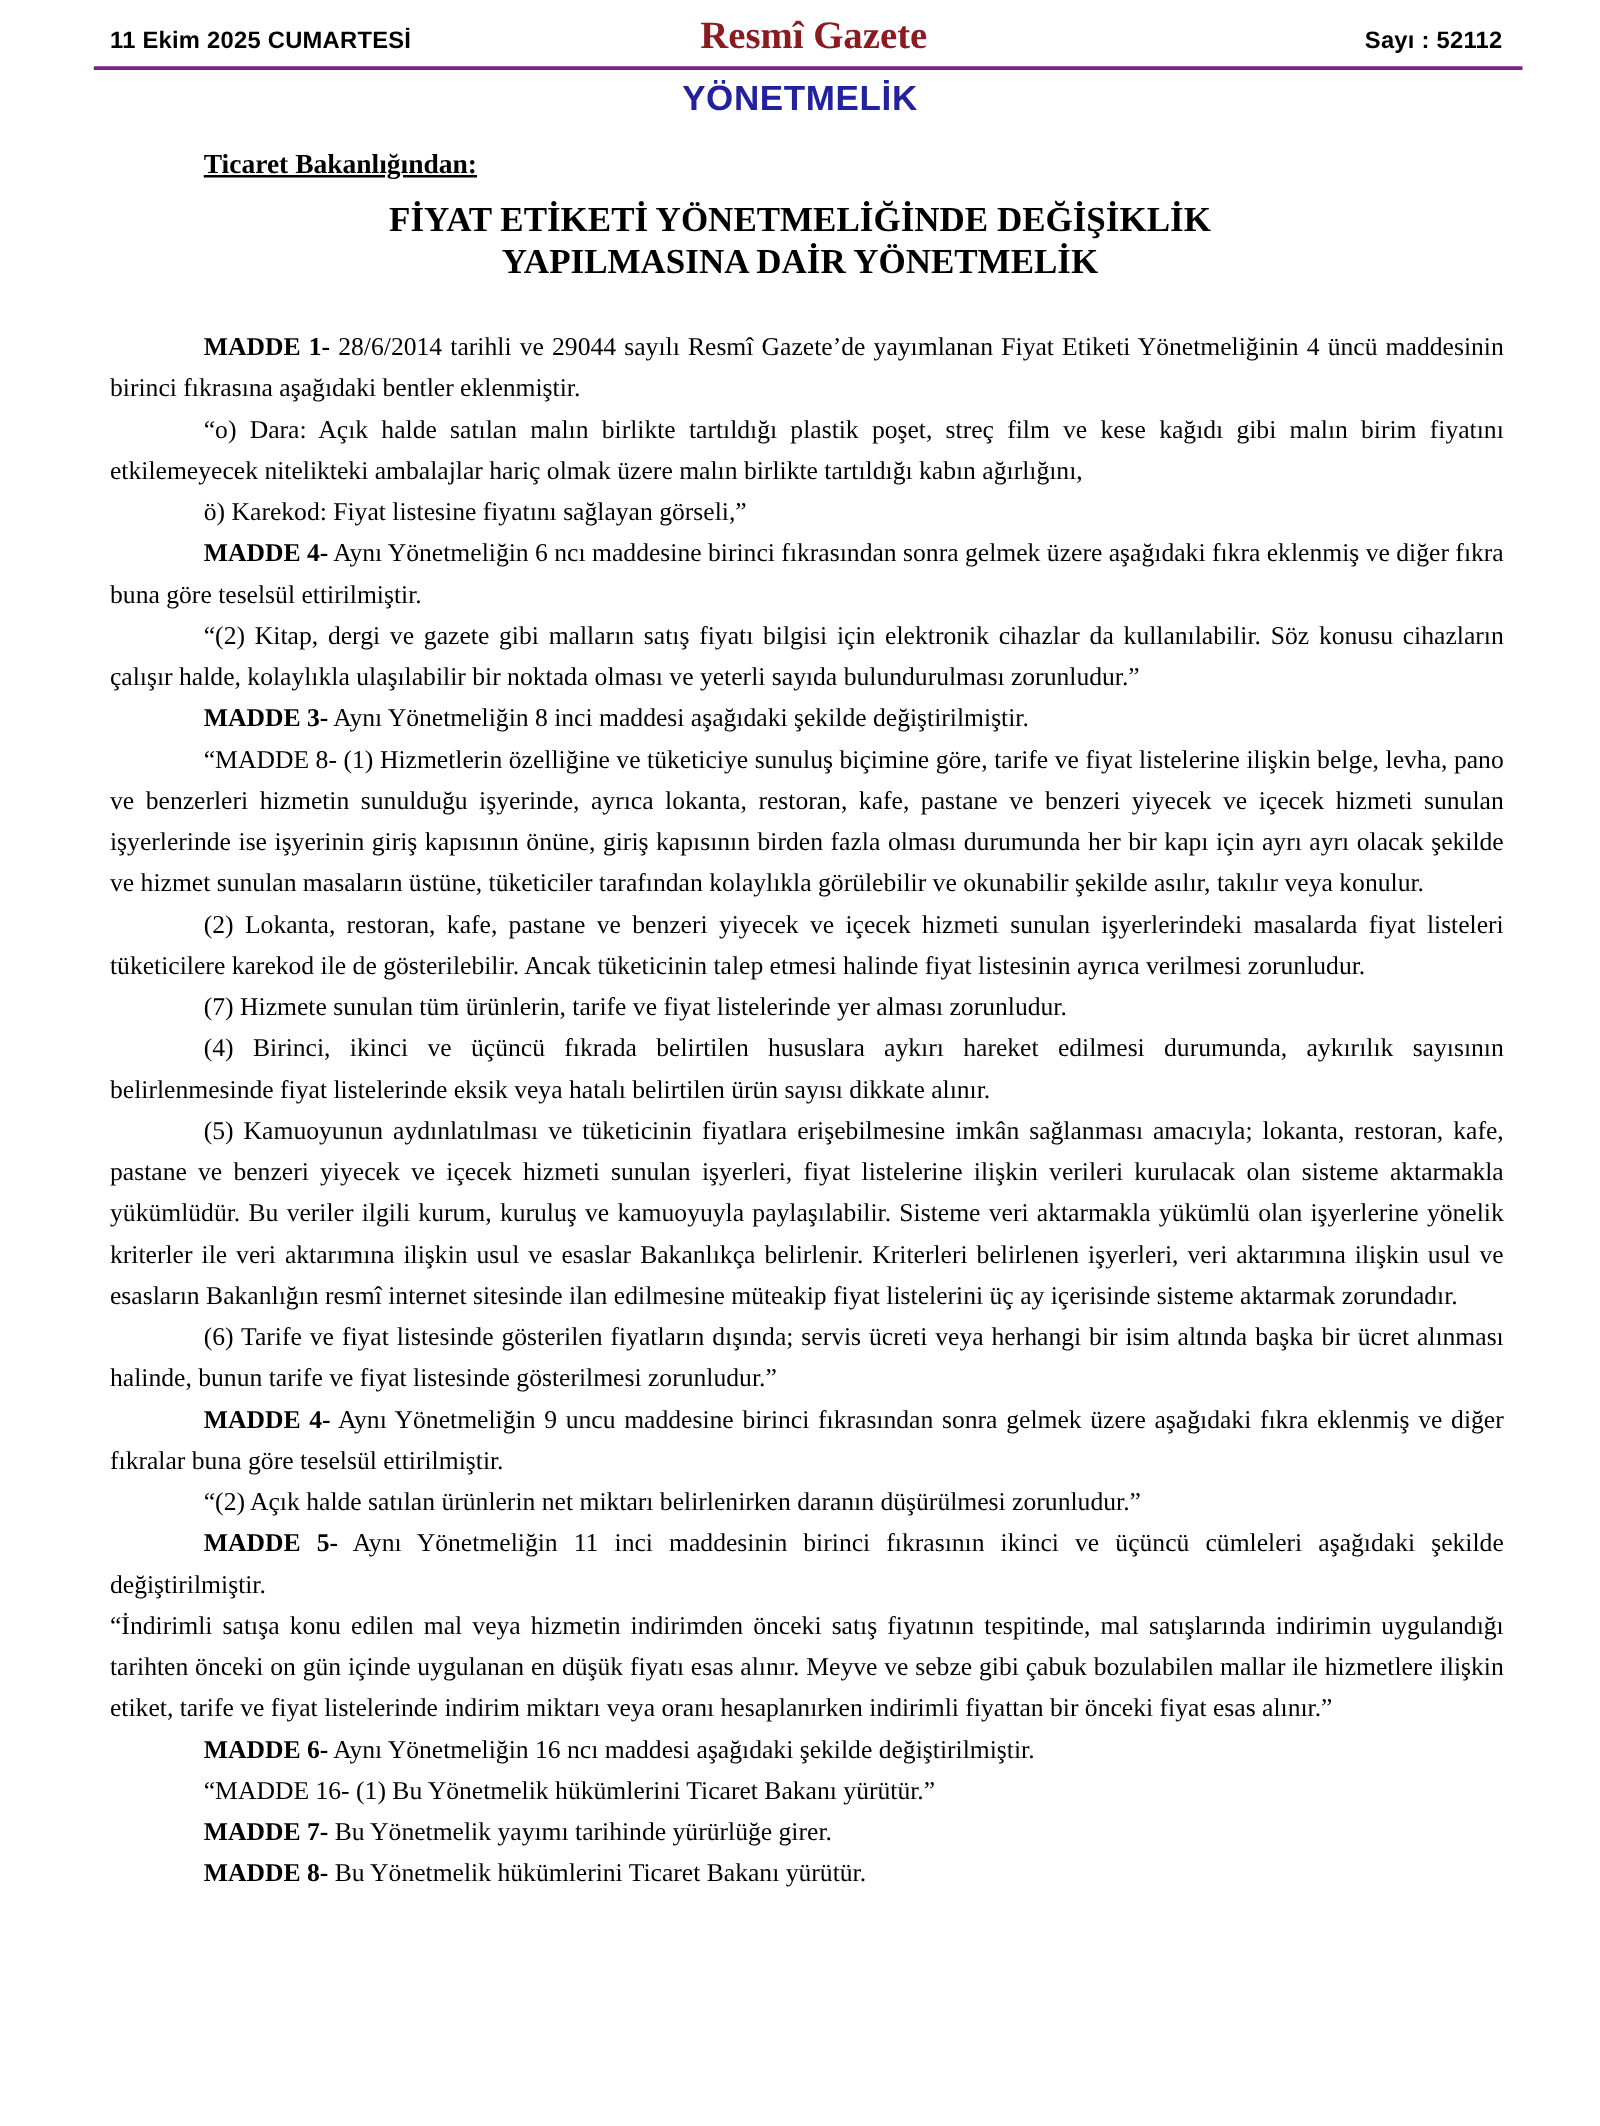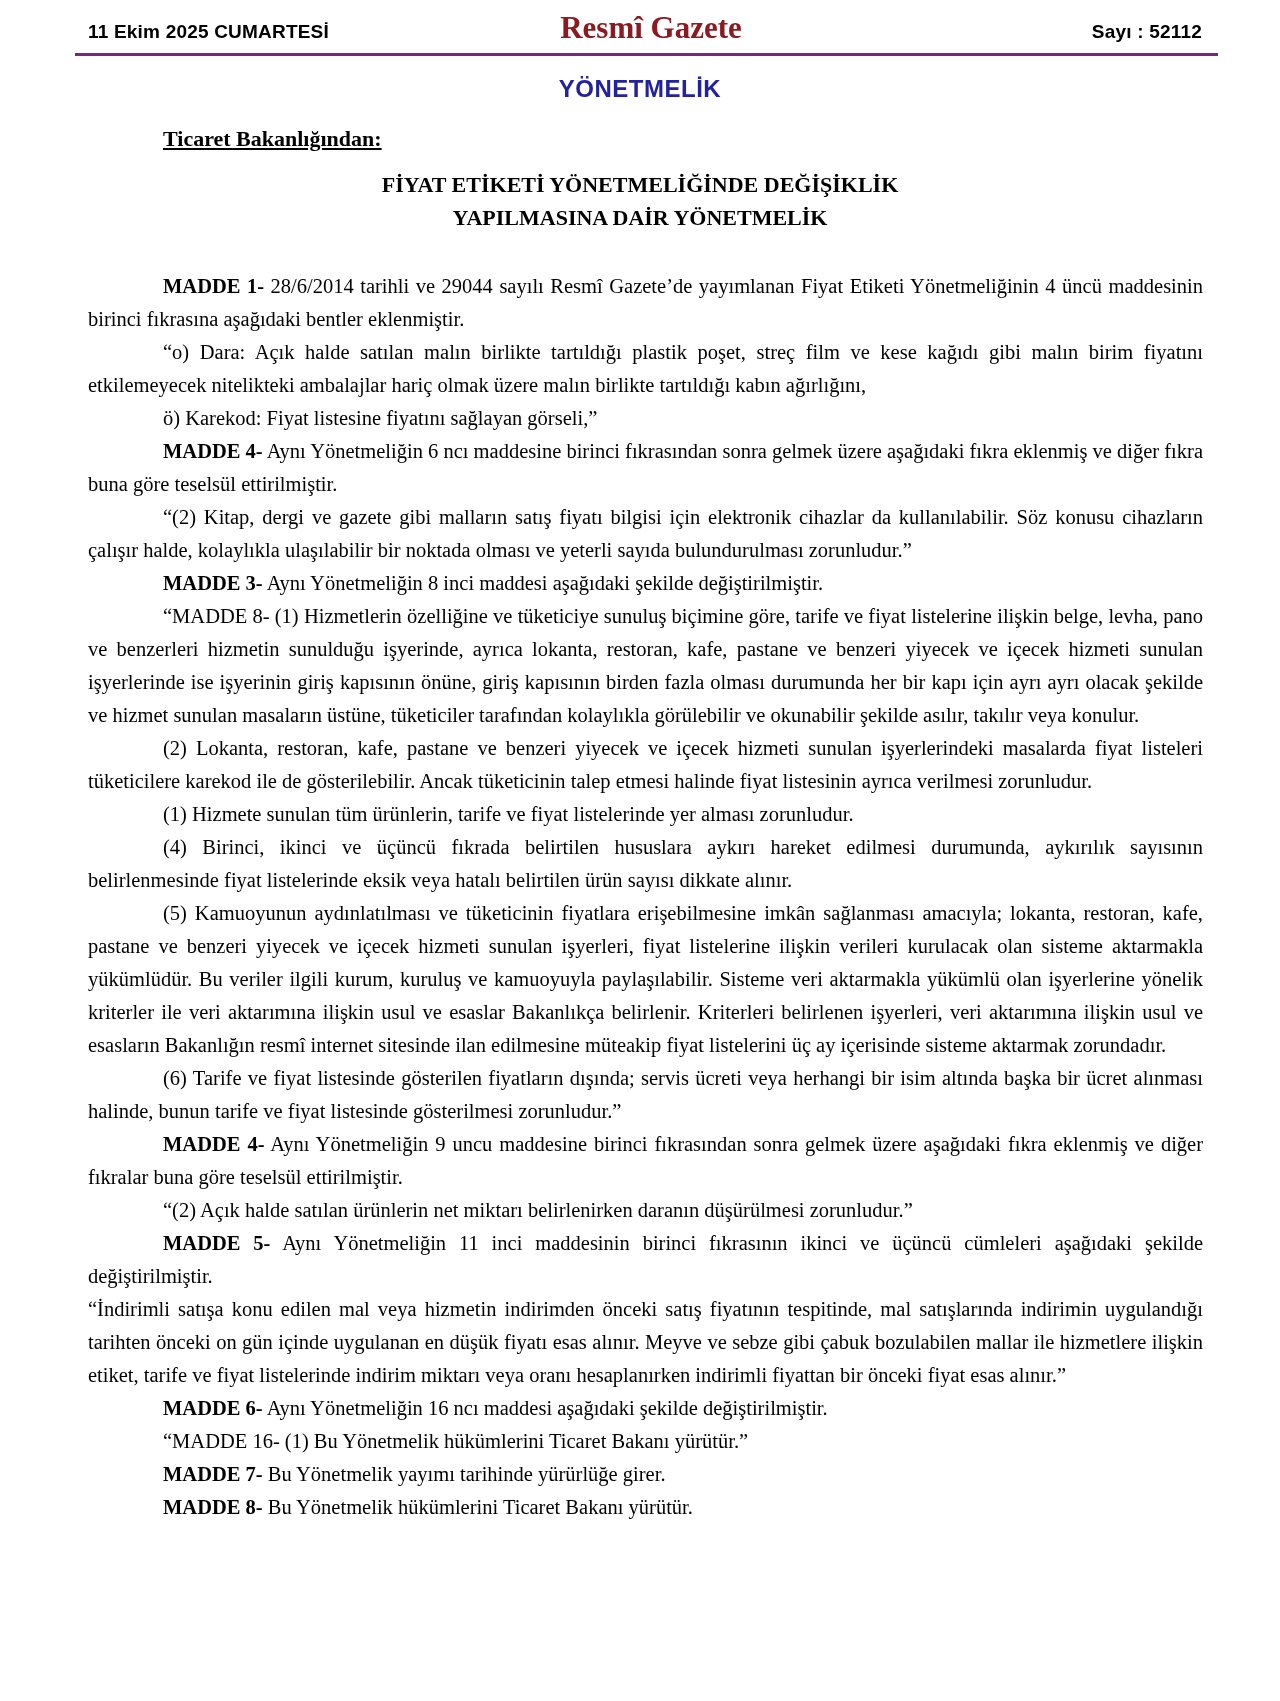--- a/index.html
+++ b/index.html
@@ -43,40 +43,40 @@
     transform: translateX(6px);
   }
   .rule {
     height: 3px;
     background: var(--rule-color, #7c2483);
     margin: 7px 12px 0 25px;
     border: none;
   }
   
   .section-label {
-    margin-top: 19px;
+    margin-top: 7px;
     text-align: center;
     font-family: "Liberation Sans", sans-serif;
-    font-size: 24px;
+    font-size: 28px;
     font-weight: 700;
     color: var(--section-color, #22219e);
     letter-spacing: 0.5px;
   }
   
   .ministry {
     margin: 23px 0 16px 113px;
     font-size: 22px;
     font-weight: 700;
     text-decoration: underline;
   }
   
   .doc-title {
     margin-top: 13px;
     text-align: center;
-    font-size: 22px;
+    font-size: 28px;
     font-weight: 700;
     line-height: 33px;
   }
   
   .doc-body {
     padding: 36px 27px 30px 38px;
     font-size: 20.5px;
     line-height: 33px;
     text-align: justify;
   }
@@ -115,21 +115,21 @@
 
   <div class="doc-body">
       <p class="para"><b>MADDE 1-</b> 28/6/2014 tarihli ve 29044 sayılı Resmî Gazete’de yayımlanan Fiyat Etiketi Yönetmeliğinin 4 üncü maddesinin birinci fıkrasına aşağıdaki bentler eklenmiştir.</p>
       <p class="para">“o) Dara: Açık halde satılan malın birlikte tartıldığı plastik poşet, streç film ve kese kağıdı gibi malın birim fiyatını etkilemeyecek nitelikteki ambalajlar hariç olmak üzere malın birlikte tartıldığı kabın ağırlığını,</p>
       <p class="para">ö) Karekod: Fiyat listesine fiyatını sağlayan görseli,”</p>
       <p class="para"><b>MADDE 4-</b> Aynı Yönetmeliğin 6 ncı maddesine birinci fıkrasından sonra gelmek üzere aşağıdaki fıkra eklenmiş ve diğer fıkra buna göre teselsül ettirilmiştir.</p>
       <p class="para">“(2) Kitap, dergi ve gazete gibi malların satış fiyatı bilgisi için elektronik cihazlar da kullanılabilir. Söz konusu cihazların çalışır halde, kolaylıkla ulaşılabilir bir noktada olması ve yeterli sayıda bulundurulması zorunludur.”</p>
       <p class="para"><b>MADDE 3-</b> Aynı Yönetmeliğin 8 inci maddesi aşağıdaki şekilde değiştirilmiştir.</p>
       <p class="para">“MADDE 8- (1) Hizmetlerin özelliğine ve tüketiciye sunuluş biçimine göre, tarife ve fiyat listelerine ilişkin belge, levha, pano ve benzerleri hizmetin sunulduğu işyerinde, ayrıca lokanta, restoran, kafe, pastane ve benzeri yiyecek ve içecek hizmeti sunulan işyerlerinde ise işyerinin giriş kapısının önüne, giriş kapısının birden fazla olması durumunda her bir kapı için ayrı ayrı olacak şekilde ve hizmet sunulan masaların üstüne, tüketiciler tarafından kolaylıkla görülebilir ve okunabilir şekilde asılır, takılır veya konulur.</p>
       <p class="para">(2) Lokanta, restoran, kafe, pastane ve benzeri yiyecek ve içecek hizmeti sunulan işyerlerindeki masalarda fiyat listeleri tüketicilere karekod ile de gösterilebilir. Ancak tüketicinin talep etmesi halinde fiyat listesinin ayrıca verilmesi zorunludur.</p>
-      <p class="para">(1) Hizmete sunulan tüm ürünlerin, tarife ve fiyat listelerinde yer alması zorunludur.</p>
+      <p class="para">(7) Hizmete sunulan tüm ürünlerin, tarife ve fiyat listelerinde yer alması zorunludur.</p>
       <p class="para">(4) Birinci, ikinci ve üçüncü fıkrada belirtilen hususlara aykırı hareket edilmesi durumunda, aykırılık sayısının belirlenmesinde fiyat listelerinde eksik veya hatalı belirtilen ürün sayısı dikkate alınır.</p>
       <p class="para">(5) Kamuoyunun aydınlatılması ve tüketicinin fiyatlara erişebilmesine imkân sağlanması amacıyla; lokanta, restoran, kafe, pastane ve benzeri yiyecek ve içecek hizmeti sunulan işyerleri, fiyat listelerine ilişkin verileri kurulacak olan sisteme aktarmakla yükümlüdür. Bu veriler ilgili kurum, kuruluş ve kamuoyuyla paylaşılabilir. Sisteme veri aktarmakla yükümlü olan işyerlerine yönelik kriterler ile veri aktarımına ilişkin usul ve esaslar Bakanlıkça belirlenir. Kriterleri belirlenen işyerleri, veri aktarımına ilişkin usul ve esasların Bakanlığın resmî internet sitesinde ilan edilmesine müteakip fiyat listelerini üç ay içerisinde sisteme aktarmak zorundadır.</p>
       <p class="para">(6) Tarife ve fiyat listesinde gösterilen fiyatların dışında; servis ücreti veya herhangi bir isim altında başka bir ücret alınması halinde, bunun tarife ve fiyat listesinde gösterilmesi zorunludur.”</p>
       <p class="para"><b>MADDE 4-</b> Aynı Yönetmeliğin 9 uncu maddesine birinci fıkrasından sonra gelmek üzere aşağıdaki fıkra eklenmiş ve diğer fıkralar buna göre teselsül ettirilmiştir.</p>
       <p class="para">“(2) Açık halde satılan ürünlerin net miktarı belirlenirken daranın düşürülmesi zorunludur.”</p>
       <p class="para"><b>MADDE 5-</b> Aynı Yönetmeliğin 11 inci maddesinin birinci fıkrasının ikinci ve üçüncü cümleleri aşağıdaki şekilde değiştirilmiştir.</p>
       <p class="para no-indent">“İndirimli satışa konu edilen mal veya hizmetin indirimden önceki satış fiyatının tespitinde, mal satışlarında indirimin uygulandığı tarihten önceki on gün içinde uygulanan en düşük fiyatı esas alınır. Meyve ve sebze gibi çabuk bozulabilen mallar ile hizmetlere ilişkin etiket, tarife ve fiyat listelerinde indirim miktarı veya oranı hesaplanırken indirimli fiyattan bir önceki fiyat esas alınır.”</p>
       <p class="para"><b>MADDE 6-</b> Aynı Yönetmeliğin 16 ncı maddesi aşağıdaki şekilde değiştirilmiştir.</p>
       <p class="para">“MADDE 16- (1) Bu Yönetmelik hükümlerini Ticaret Bakanı yürütür.”</p>
       <p class="para"><b>MADDE 7-</b> Bu Yönetmelik yayımı tarihinde yürürlüğe girer.</p>

